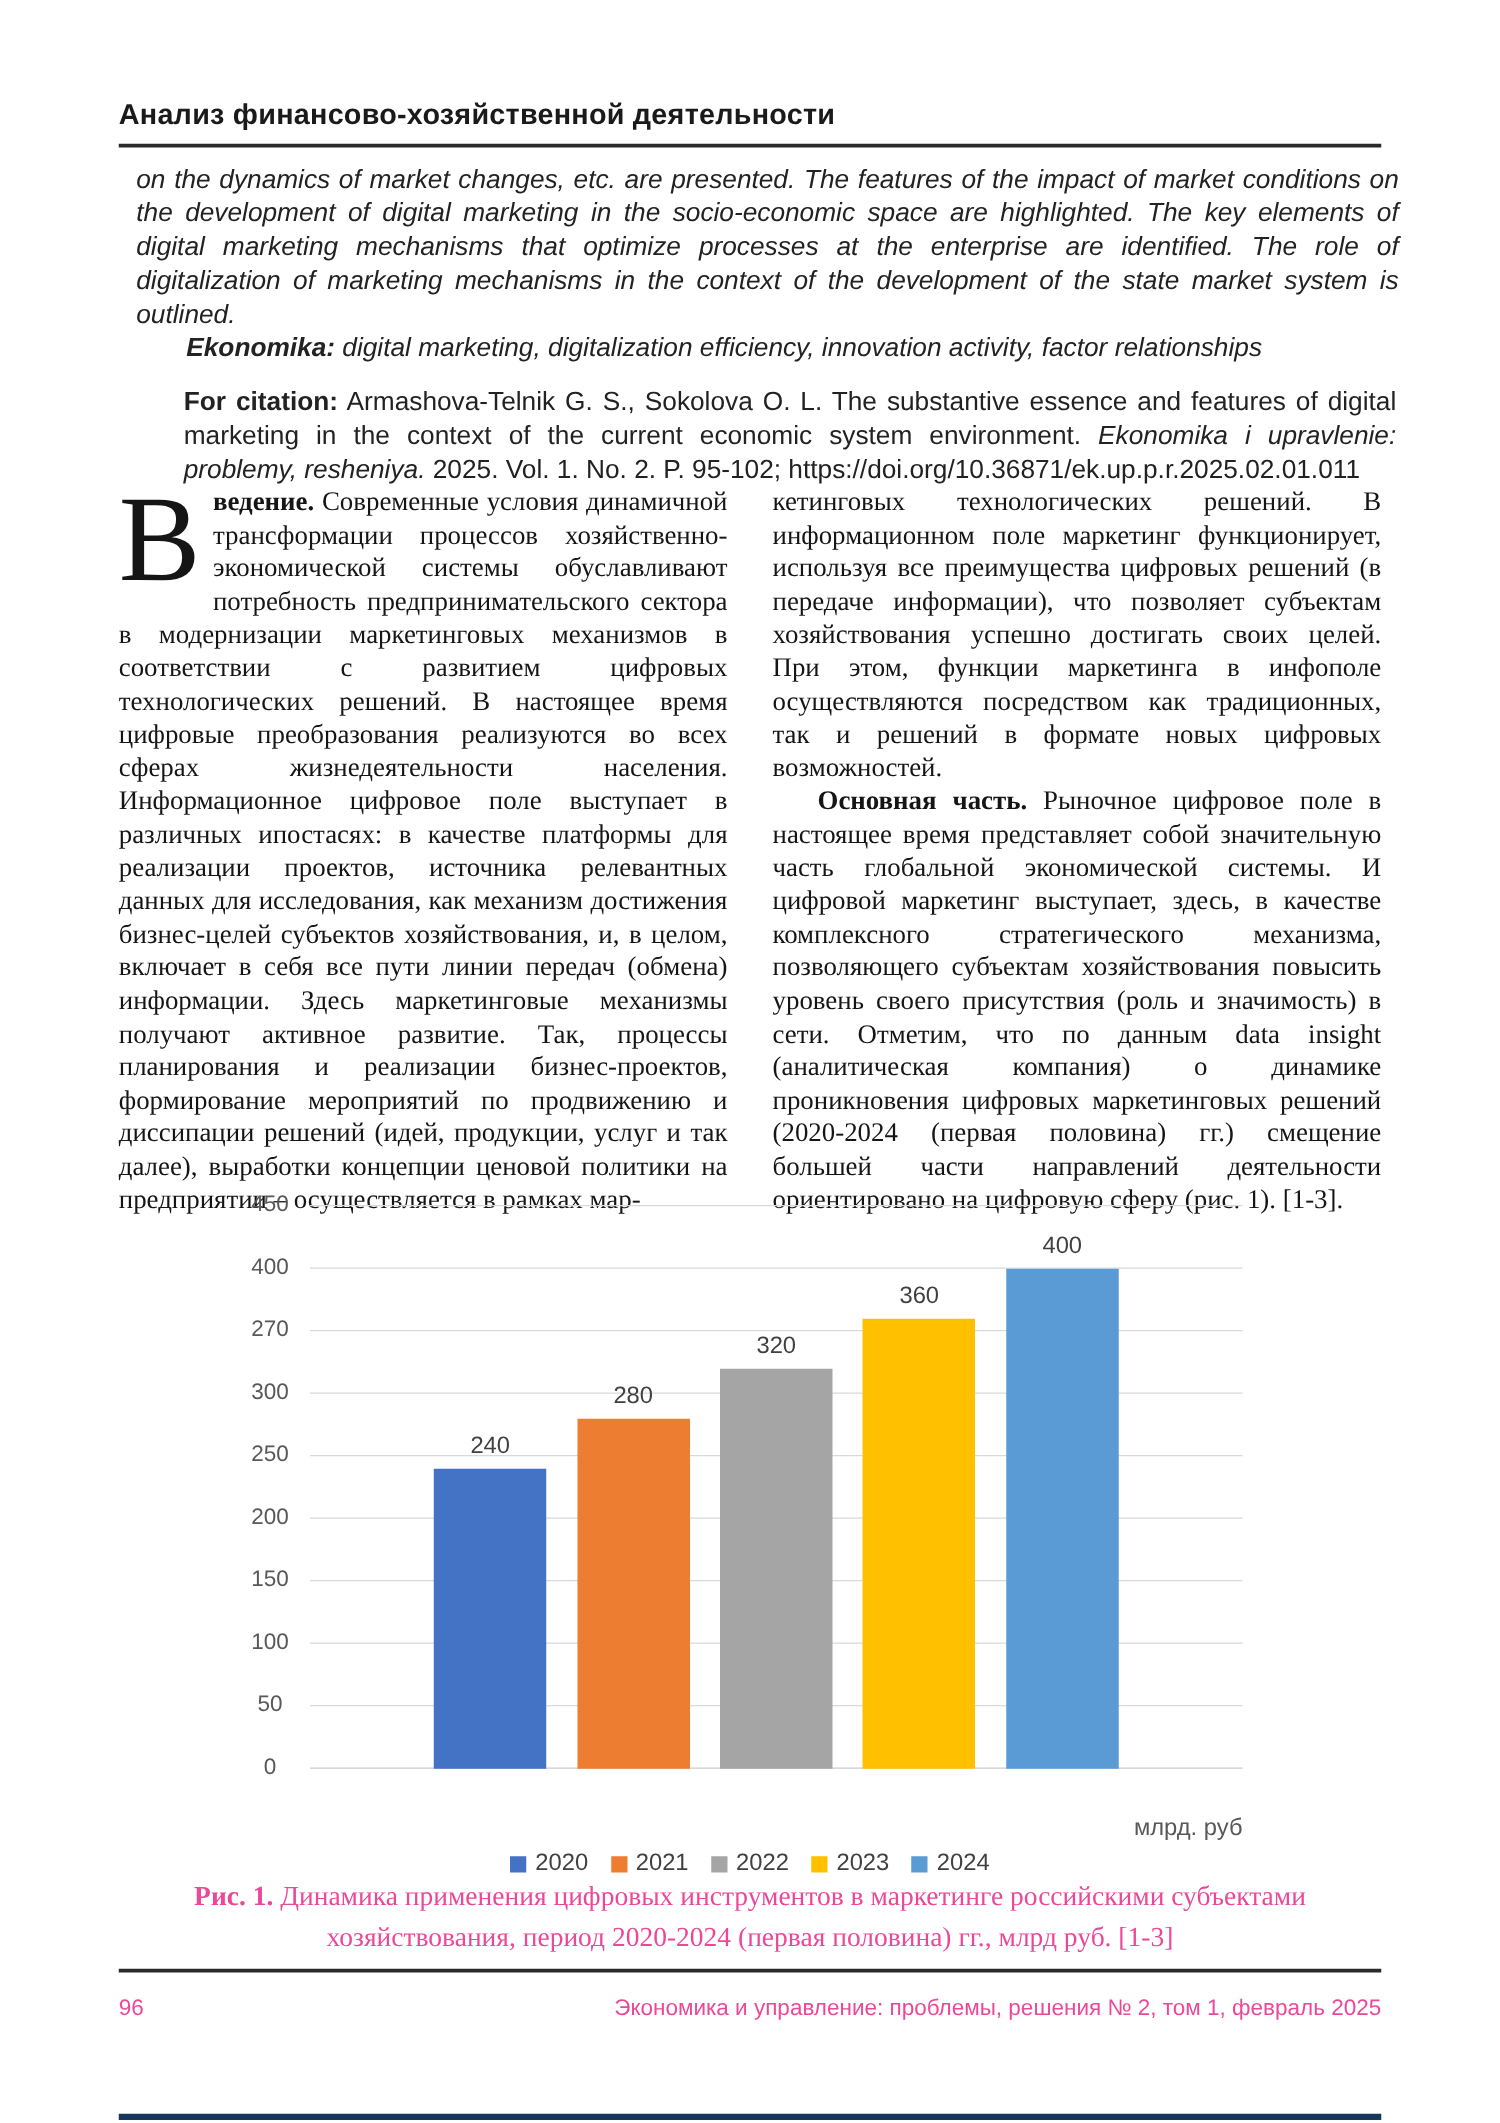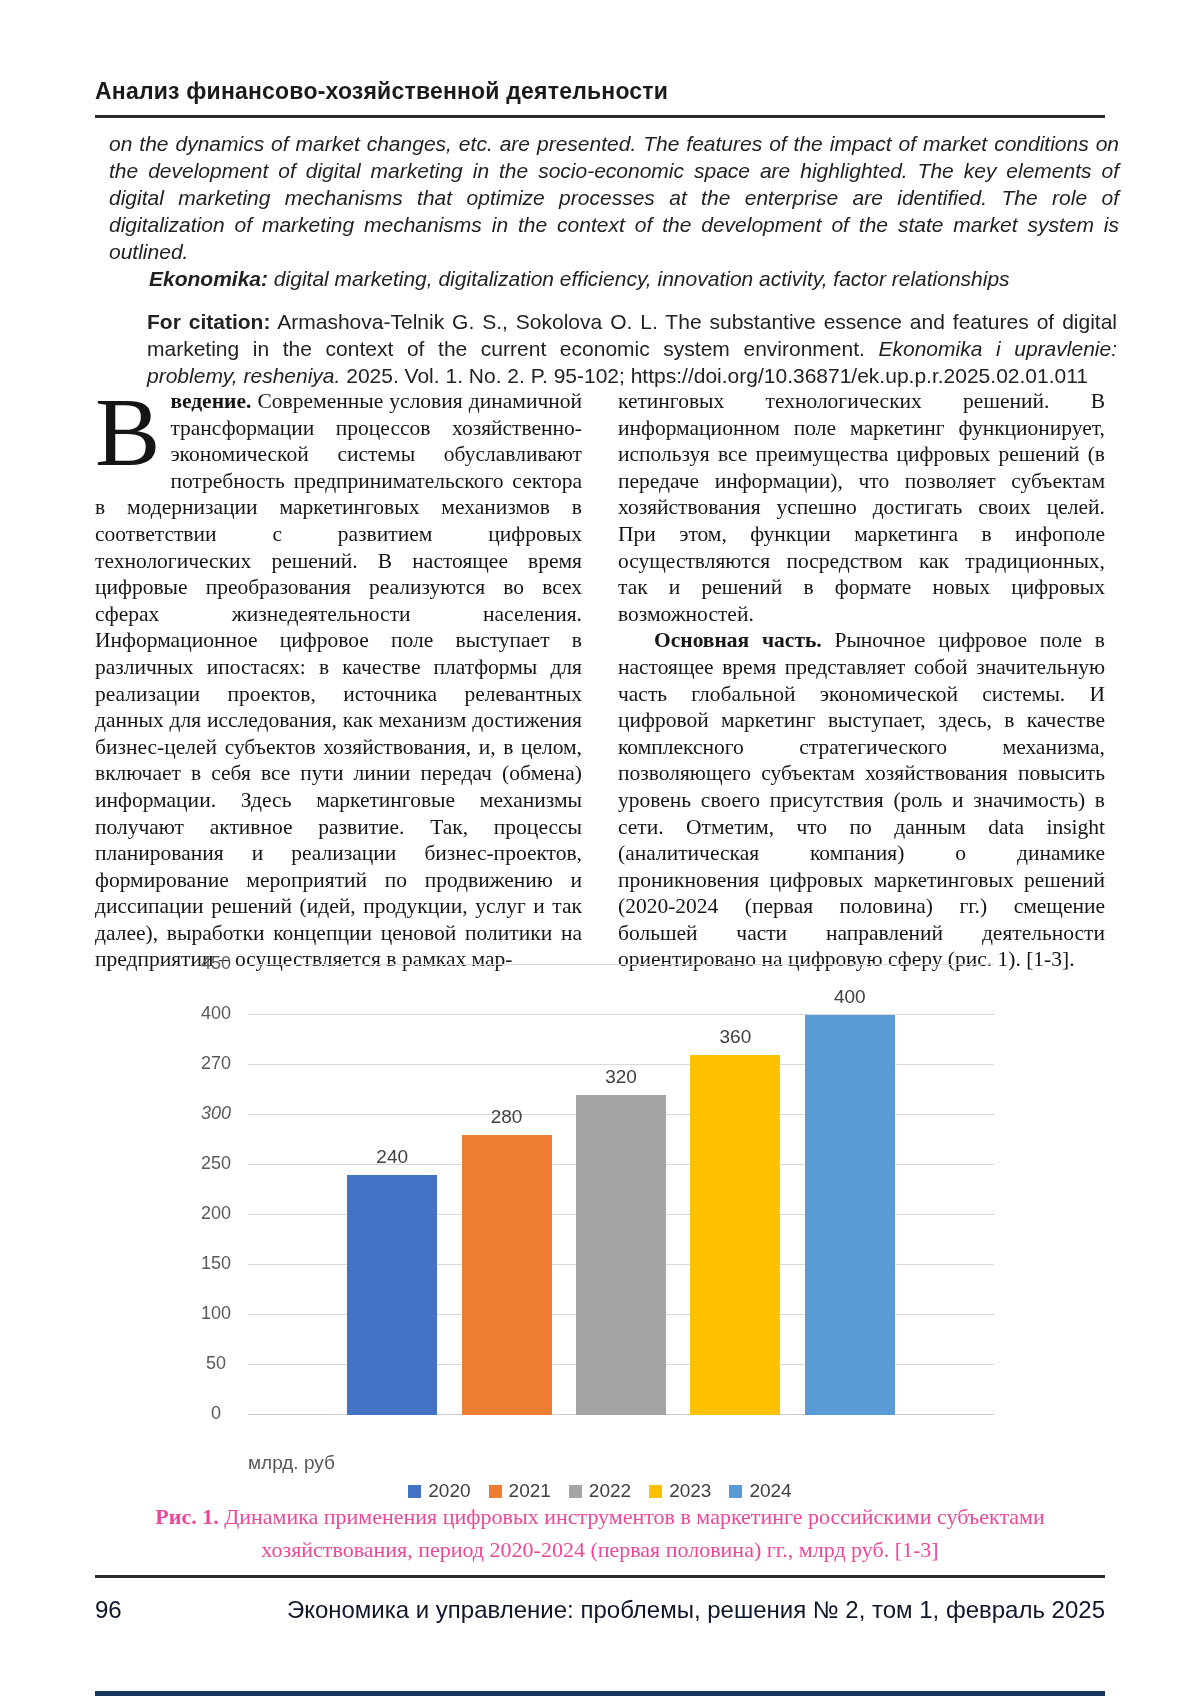--- a/index.html
+++ b/index.html
@@ -56,21 +56,21 @@
     font-family:"Liberation Sans","DejaVu Sans",sans-serif;
     font-size:18px;color:#595959;
   }
   .bar{position:absolute;bottom:0;}
   .bar-label{
     position:absolute;transform:translateX(-50%);
     font-family:"Liberation Sans","DejaVu Sans",sans-serif;
     font-size:19px;color:#404040;white-space:nowrap;
   }
   .x-axis-title{
-    position:absolute;left:248px;top:1452px;width:746px;text-align:left;
+    position:absolute;left:248px;top:1452px;width:746px;text-align:right;
     font-family:"Liberation Sans","DejaVu Sans",sans-serif;
     font-size:19px;color:#595959;
   }
   .chart-legend{
     position:absolute;left:95px;top:1480px;width:1010px;
     display:flex;justify-content:center;gap:18px;
     font-family:"Liberation Sans","DejaVu Sans",sans-serif;
     font-size:19px;color:#404040;
   }
   .legend-item{display:flex;align-items:center;gap:7px;}
@@ -82,21 +82,21 @@
     font-size:22px;line-height:33px;color:#ec4899;
   }
   .figure-caption .cap-label{font-weight:bold;}
 
   
   .footer-rule{position:absolute;left:95px;top:1575px;width:1010px;height:3px;background:#2a2a2a;}
   .footer-row{
     position:absolute;left:95px;top:1596px;width:1010px;
     display:flex;justify-content:space-between;align-items:center;
     font-family:"Liberation Sans","DejaVu Sans",sans-serif;
-    font-size:24px;color:#0f172a;
+    font-size:18px;color:#ec4899;
   }
   .bottom-accent{position:absolute;left:95px;top:1691px;width:1010px;height:5px;background:#17365d;}
 </style>
 </head>
 <body>
 
 <div class="page">
 
   <div class="section-title">Анализ финансово-хозяйственной деятельности</div>
   <div class="header-rule"></div>
@@ -127,21 +127,21 @@
       <div class="ytick" style="bottom: calc(11.1111% - 9px);">50</div>
       <div class="gridline" style="bottom: 22.2222%;"></div>
       <div class="ytick" style="bottom: calc(22.2222% - 9px);">100</div>
       <div class="gridline" style="bottom: 33.3333%;"></div>
       <div class="ytick" style="bottom: calc(33.3333% - 9px);">150</div>
       <div class="gridline" style="bottom: 44.4444%;"></div>
       <div class="ytick" style="bottom: calc(44.4444% - 9px);">200</div>
       <div class="gridline" style="bottom: 55.5556%;"></div>
       <div class="ytick" style="bottom: calc(55.5556% - 9px);">250</div>
       <div class="gridline" style="bottom: 66.6667%;"></div>
-      <div class="ytick" style="bottom: calc(66.6667% - 9px); font-style: italic;">300</div>
+      <div class="ytick" style="bottom: calc(66.6667% - 9px);">300</div>
       <div class="gridline" style="bottom: 77.7778%;"></div>
       <div class="ytick" style="bottom: calc(77.7778% - 9px);">270</div>
       <div class="gridline" style="bottom: 88.8889%;"></div>
       <div class="ytick" style="bottom: calc(88.8889% - 9px);">400</div>
       <div class="gridline" style="bottom: 100%;"></div>
       <div class="ytick" style="bottom: calc(100% - 9px);">450</div>
       <div class="bar" style="left: 13.298%; width: 12.06%; height: 53.3333%; background: rgb(68, 114, 196);"></div>
       <div class="bar-label" style="left: 19.328%; bottom: calc(53.3333% + 7px);">240</div>
       <div class="bar" style="left: 28.634%; width: 12.06%; height: 62.2222%; background: rgb(237, 125, 49);"></div>
       <div class="bar-label" style="left: 34.664%; bottom: calc(62.2222% + 7px);">280</div>

